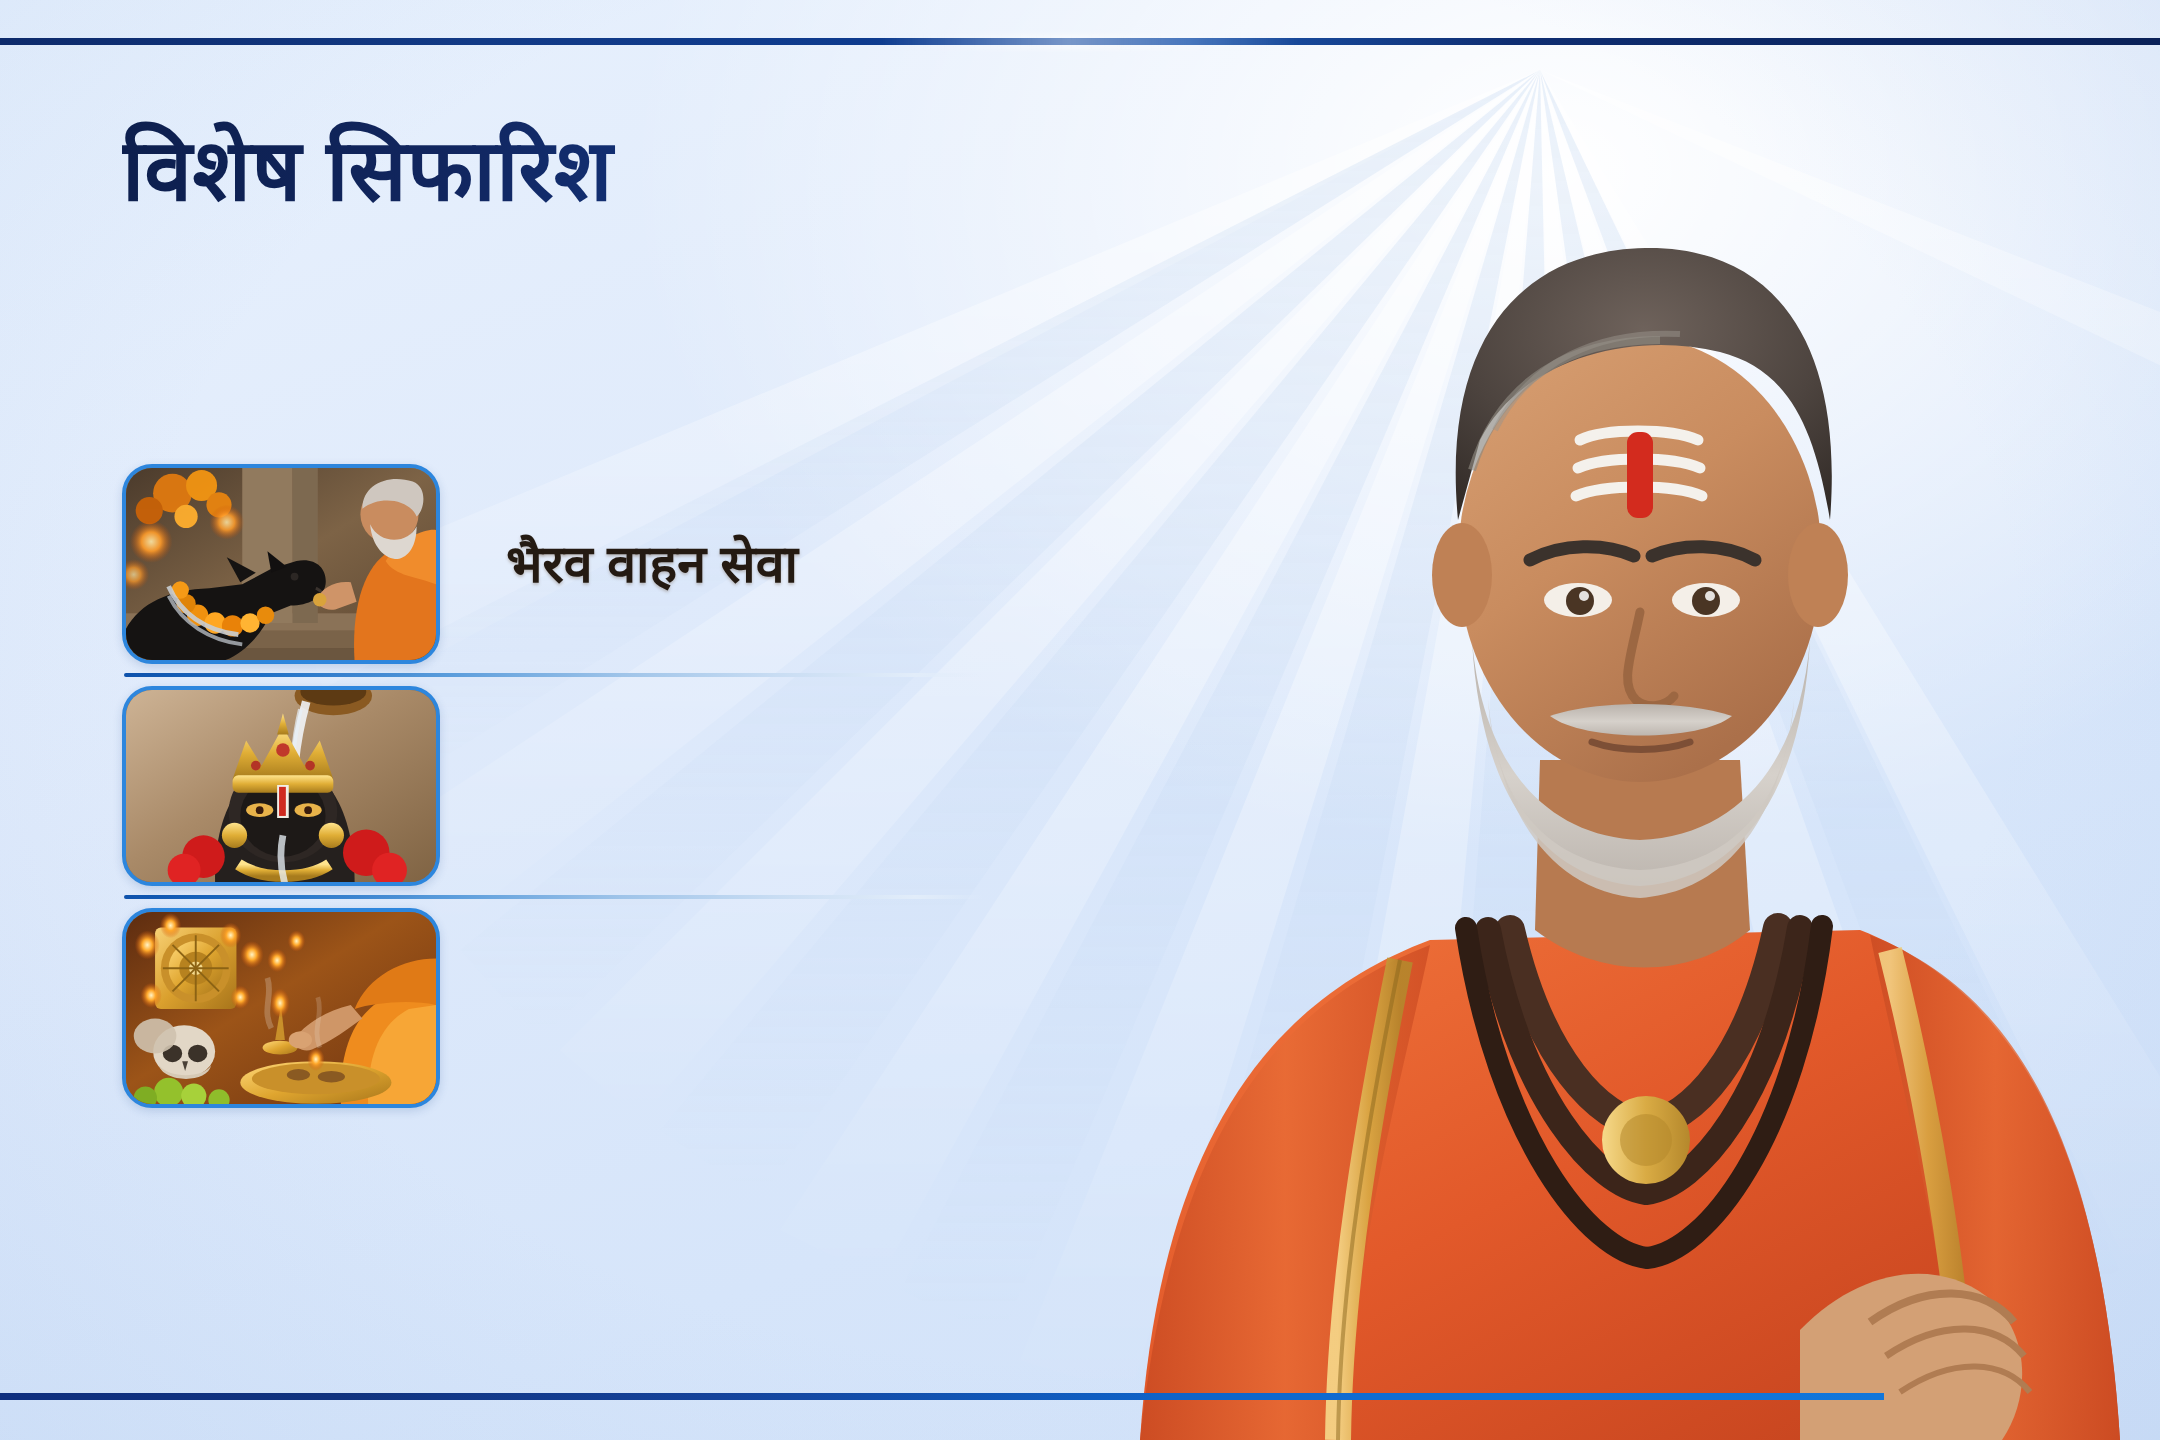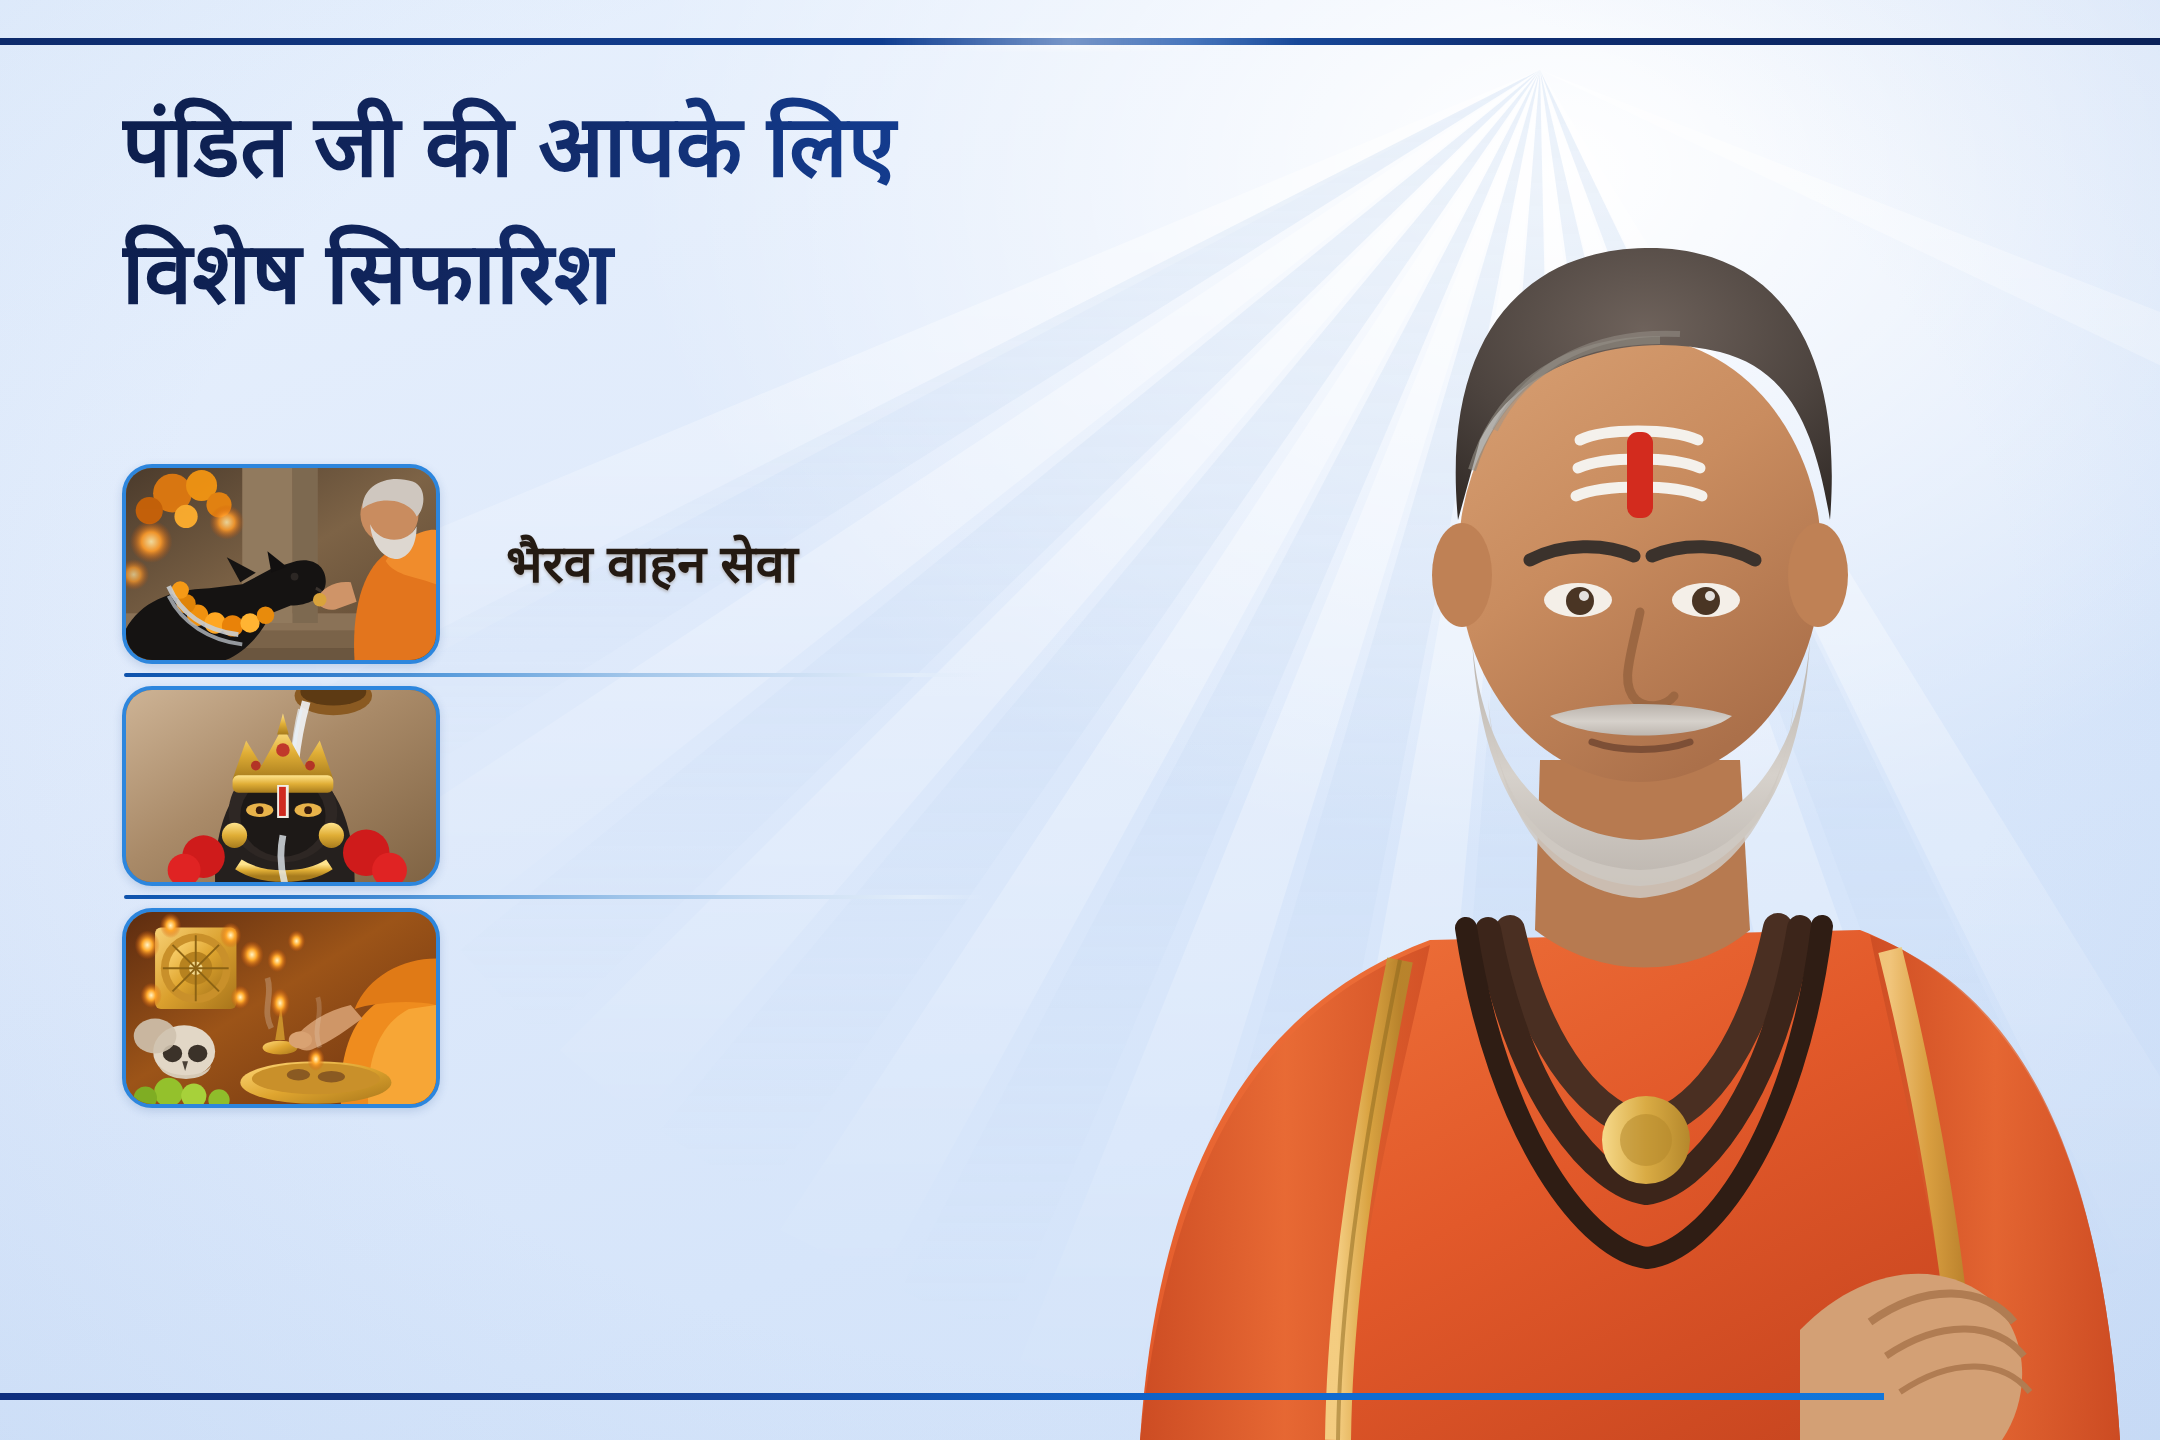--- a/index.html
+++ b/index.html
@@ -308,21 +308,20 @@
         <path d="M786 1356 C842 1318 896 1322 924 1356" stroke="#b07c52" stroke-width="7" fill="none"></path>
         <path d="M800 1392 C854 1356 904 1360 930 1392" stroke="#b07c52" stroke-width="6" fill="none"></path>
       </g>
     </svg>
   </div>
 
   <div class="top-bar"></div>
   <div class="top-bar-sheen"></div>
 
   <div class="heading">
-    <div class="heading-line l1">पंडित जी की आपके लिए</div>
     <div class="heading-line l2">विशेष सिफारिश</div>
   </div>
 
   <div class="service-list">
 
     <div class="service-row">
       <div class="thumb">
         <svg class="thumb-inner" viewBox="0 0 320 200" preserveAspectRatio="xMidYMid slice">
           <defs>
             <linearGradient id="t1bg" x1="0" y1="0" x2="1" y2="1">

